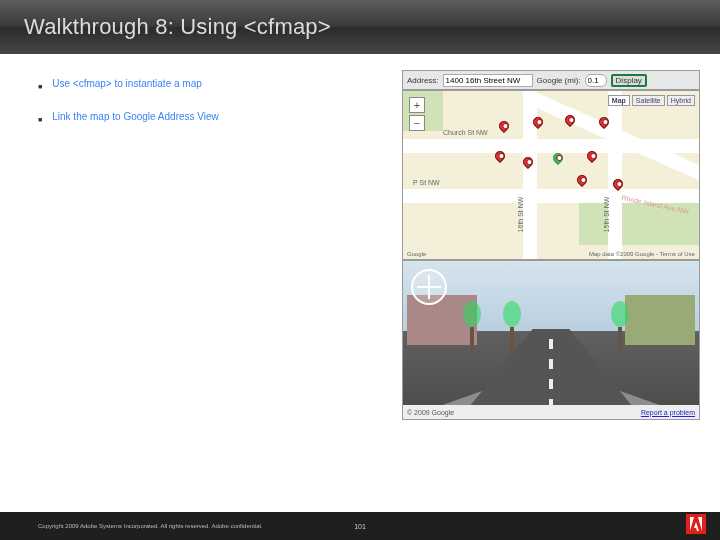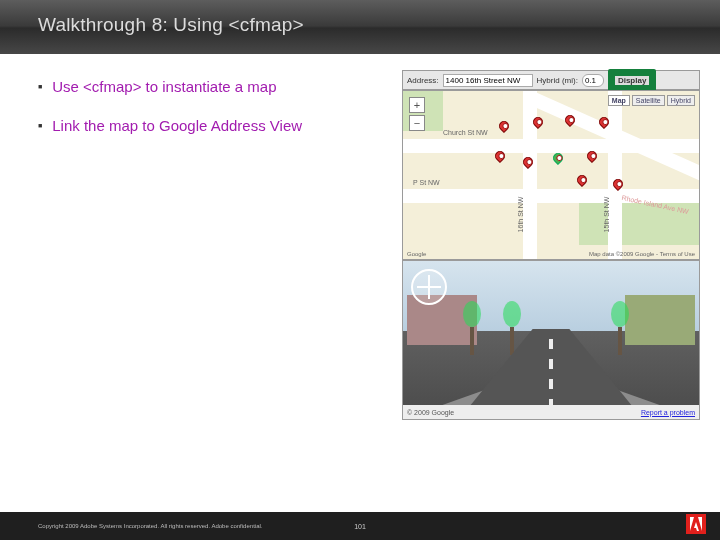--- a/index.html
+++ b/index.html
@@ -1,26 +1,26 @@
 <!DOCTYPE html>
 <html><head>
 <meta charset="utf-8">
 <style>
   * { margin:0; padding:0; box-sizing:border-box; }
   body { width:720px; height:540px; background:#fff; font-family:Arial,Helvetica,sans-serif; position:relative; overflow:hidden; }
   .header-band { position:absolute; top:0; left:0; right:0; height:54px; background:linear-gradient(#5d5d5d,#3a3a3a 48%,#2b2b2b 52%,#474747); }
-  .slide-title { position:absolute; top:14px; left:38px; font-size:19px; color:#dcdcdc; letter-spacing:.2px;text-align:right; }
+  .slide-title { position:absolute; top:14px; left:24px; font-size:22px; color:#dcdcdc; letter-spacing:.2px;text-align:right; }
   .bullets { position:absolute; top:78px; left:38px; right:340px; }
-  .bullets li { list-style:none; font-size:15px; color:#a21caf; margin-bottom:22px; display:flex; }
+  .bullets li { list-style:none; font-size:10px; color:#3b82f6; margin-bottom:22px; display:flex; }
   .bullets li::before { content:"■"; font-size:7px; color:#333; margin-right:10px; position:relative; top:5px; }
   
   .figure { position:absolute; top:70px; right:20px; width:298px; height:350px; }
   .addr-bar { height:20px; background:#e7e7e7; border:1px solid #9a9a9a; font-size:8px; color:#333; display:flex; align-items:center; padding:0 4px; gap:4px; }
   .addr-bar input { font-size:8px; height:13px; border:1px solid #aaa; padding:0 2px; }
-  .addr-bar .disp { font-size:8px; background:#ddd; border:7px solid #15803d; padding:0 3px; border-radius:2px;font-weight:bold; }
+  .addr-bar .disp { font-size:8px; background:#ddd; border:2px solid #15803d; padding:0 3px; border-radius:2px; }
   .map { position:relative; height:170px; border:1px solid #9a9a9a; background:#f4efd9; overflow:hidden; }
   .road { position:absolute; background:#fff; }
   .road.h { height:14px; left:0; right:0; }
   .road.v { width:14px; top:0; bottom:0; }
   .roadlbl { position:absolute; font-size:7px; color:#666; }
   .park { position:absolute; background:#cfe3b6; }
   .pin { position:absolute; width:10px; height:10px; border-radius:50% 50% 50% 0; transform:rotate(-45deg); border:1px solid #7a0000; }
   .pin.red { background:#d33; }
   .pin.grn { background:#4caf50; border-color:#0a5; }
   .pin::after { content:""; position:absolute; width:4px; height:4px; background:#fff; border-radius:50%; top:2px; left:2px; border:1px solid #a22; }
@@ -69,21 +69,21 @@
     </li>
   <li>
       <span>Link the map to Google Address View</span>
     </li>
 </ul>
 
 <div class="figure">
   <div class="addr-bar">
     <span>Address:</span>
     <input style="width: 90px;" value="1400 16th Street NW">
-    <span>Hybrid (mi):</span>
+    <span>Google (mi):</span>
     <input style="width: 22px; border-radius: 6px;" value="0.1">
     <span class="disp">Display</span>
   </div>
 
   <div class="map">
     <div class="park" style="left:0;top:0;width:40px;height:40px"></div>
     <div class="park" style="right:0;bottom:14px;width:120px;height:50px"></div>
     <div class="road h" style="top:48px"></div>
     <div class="road h" style="top:98px"></div>
     <div class="road v" style="left:120px"></div>

